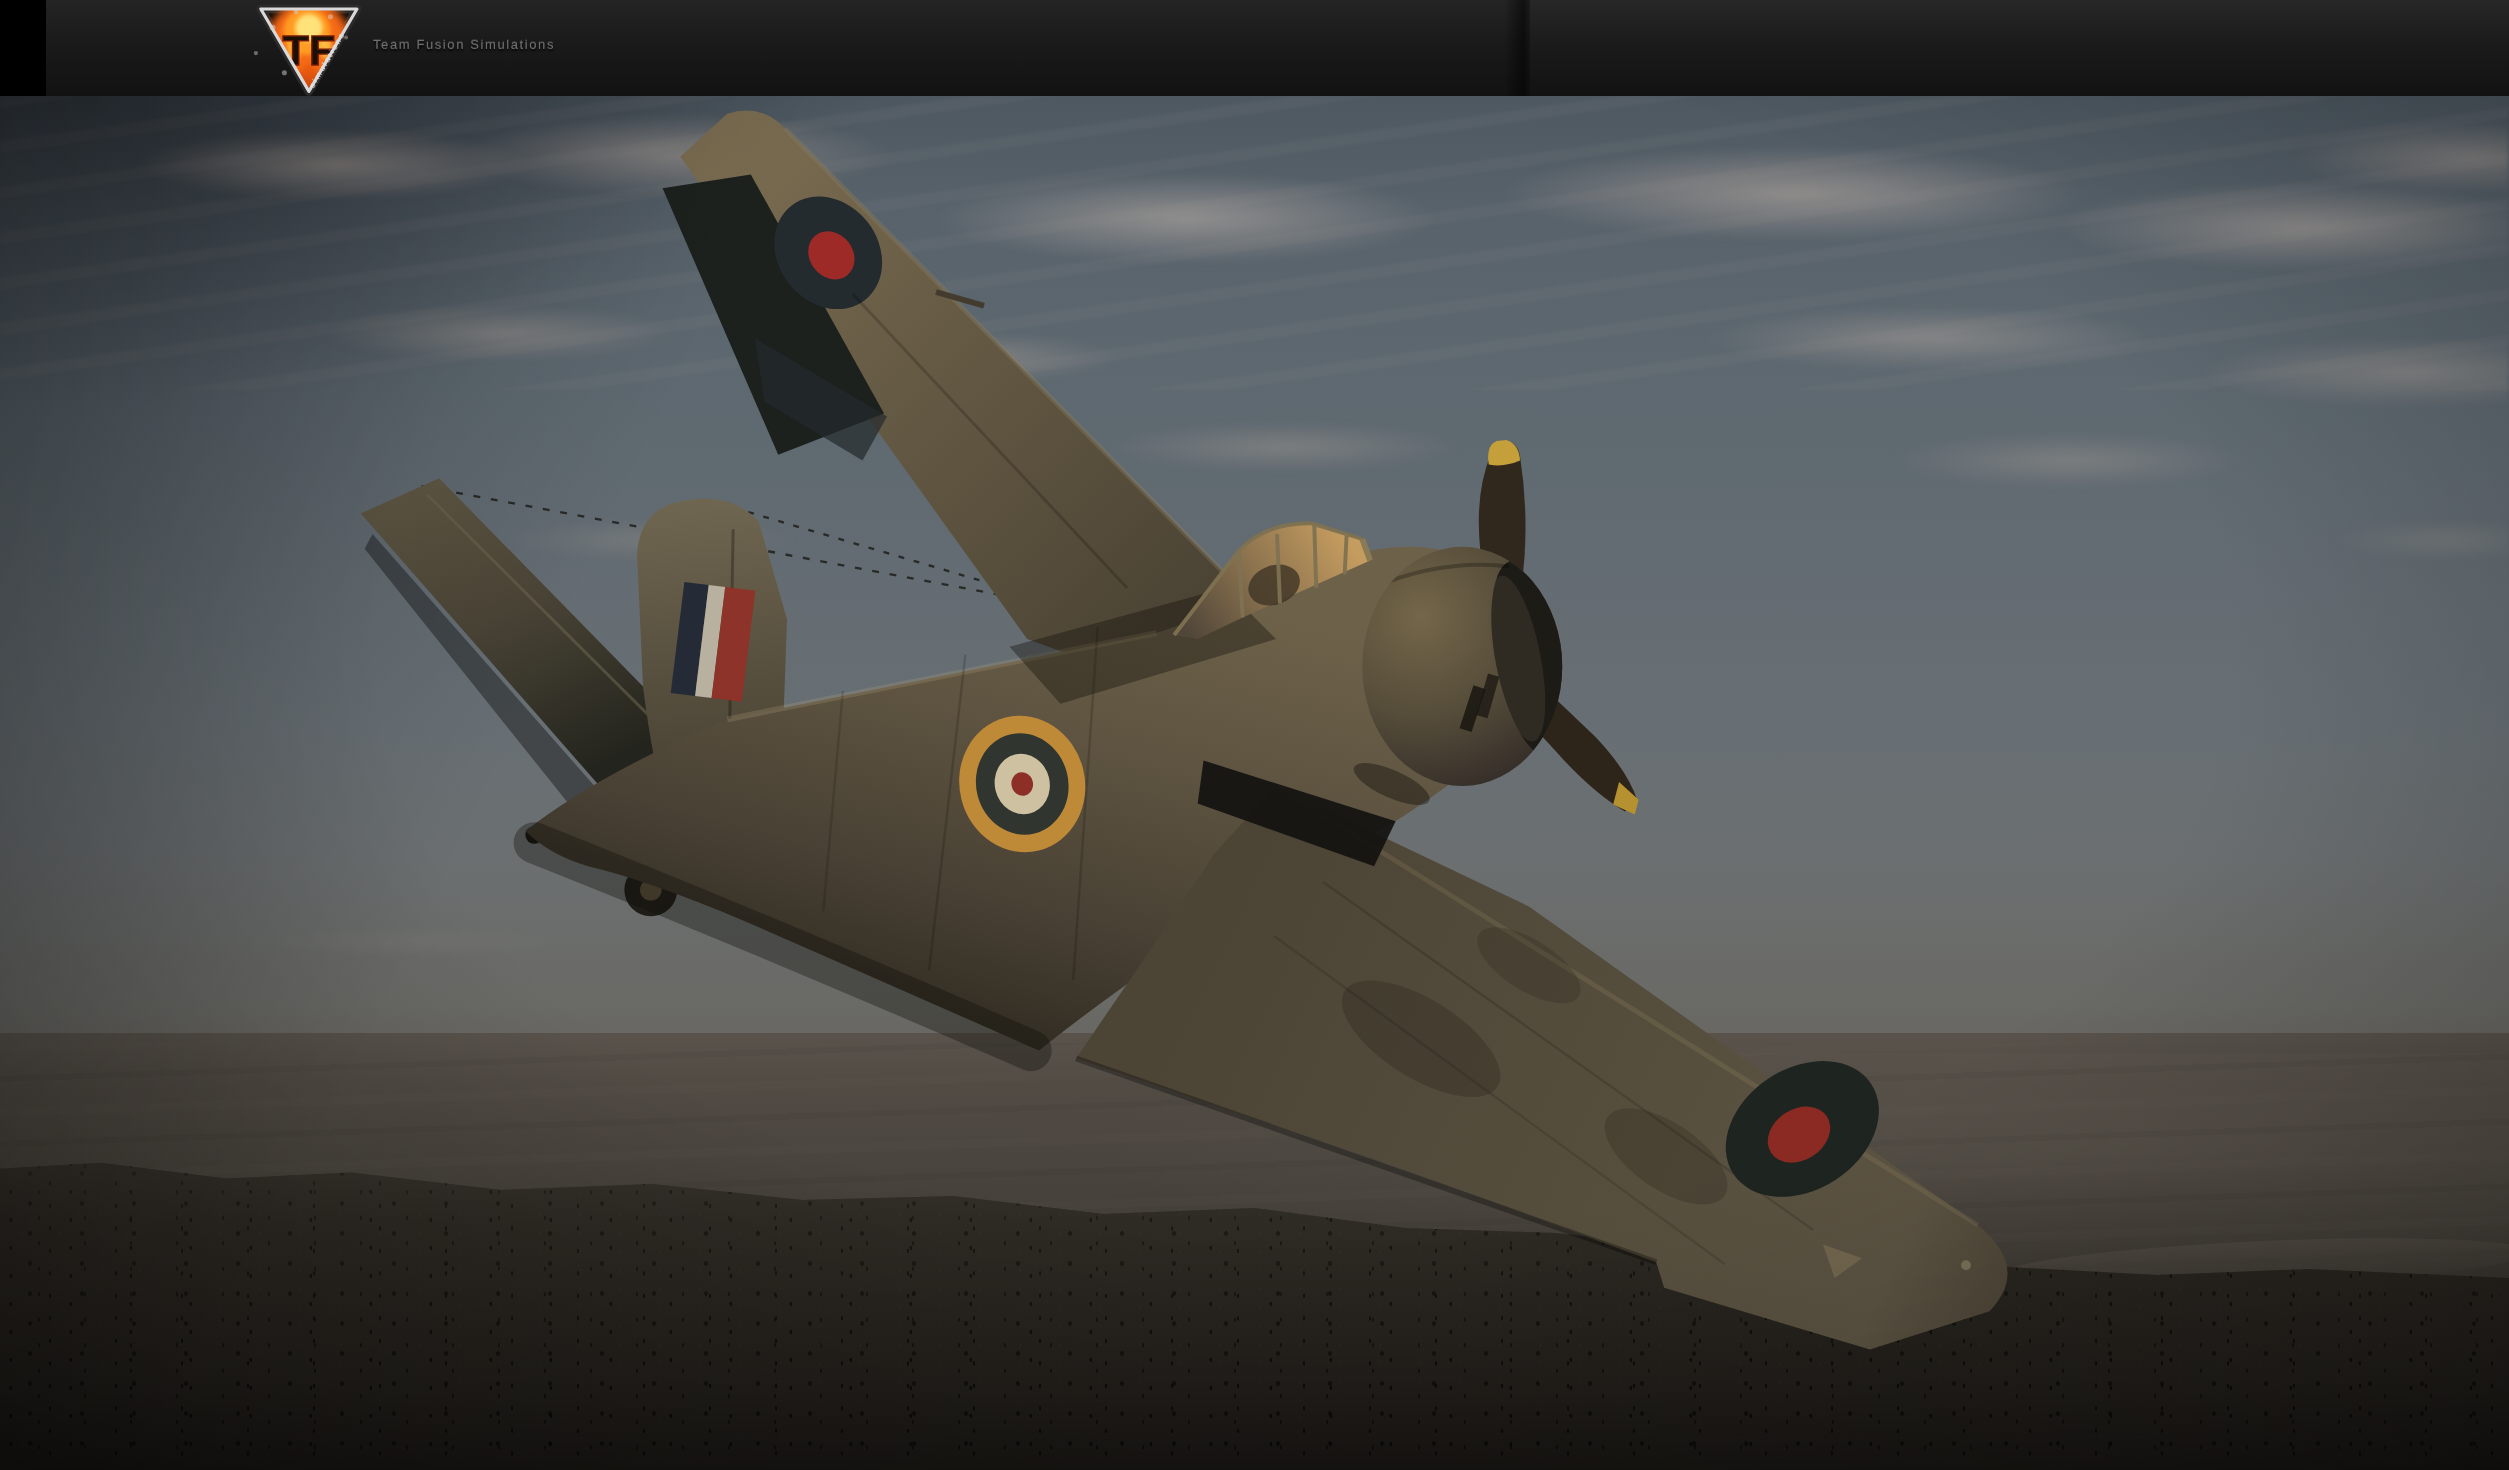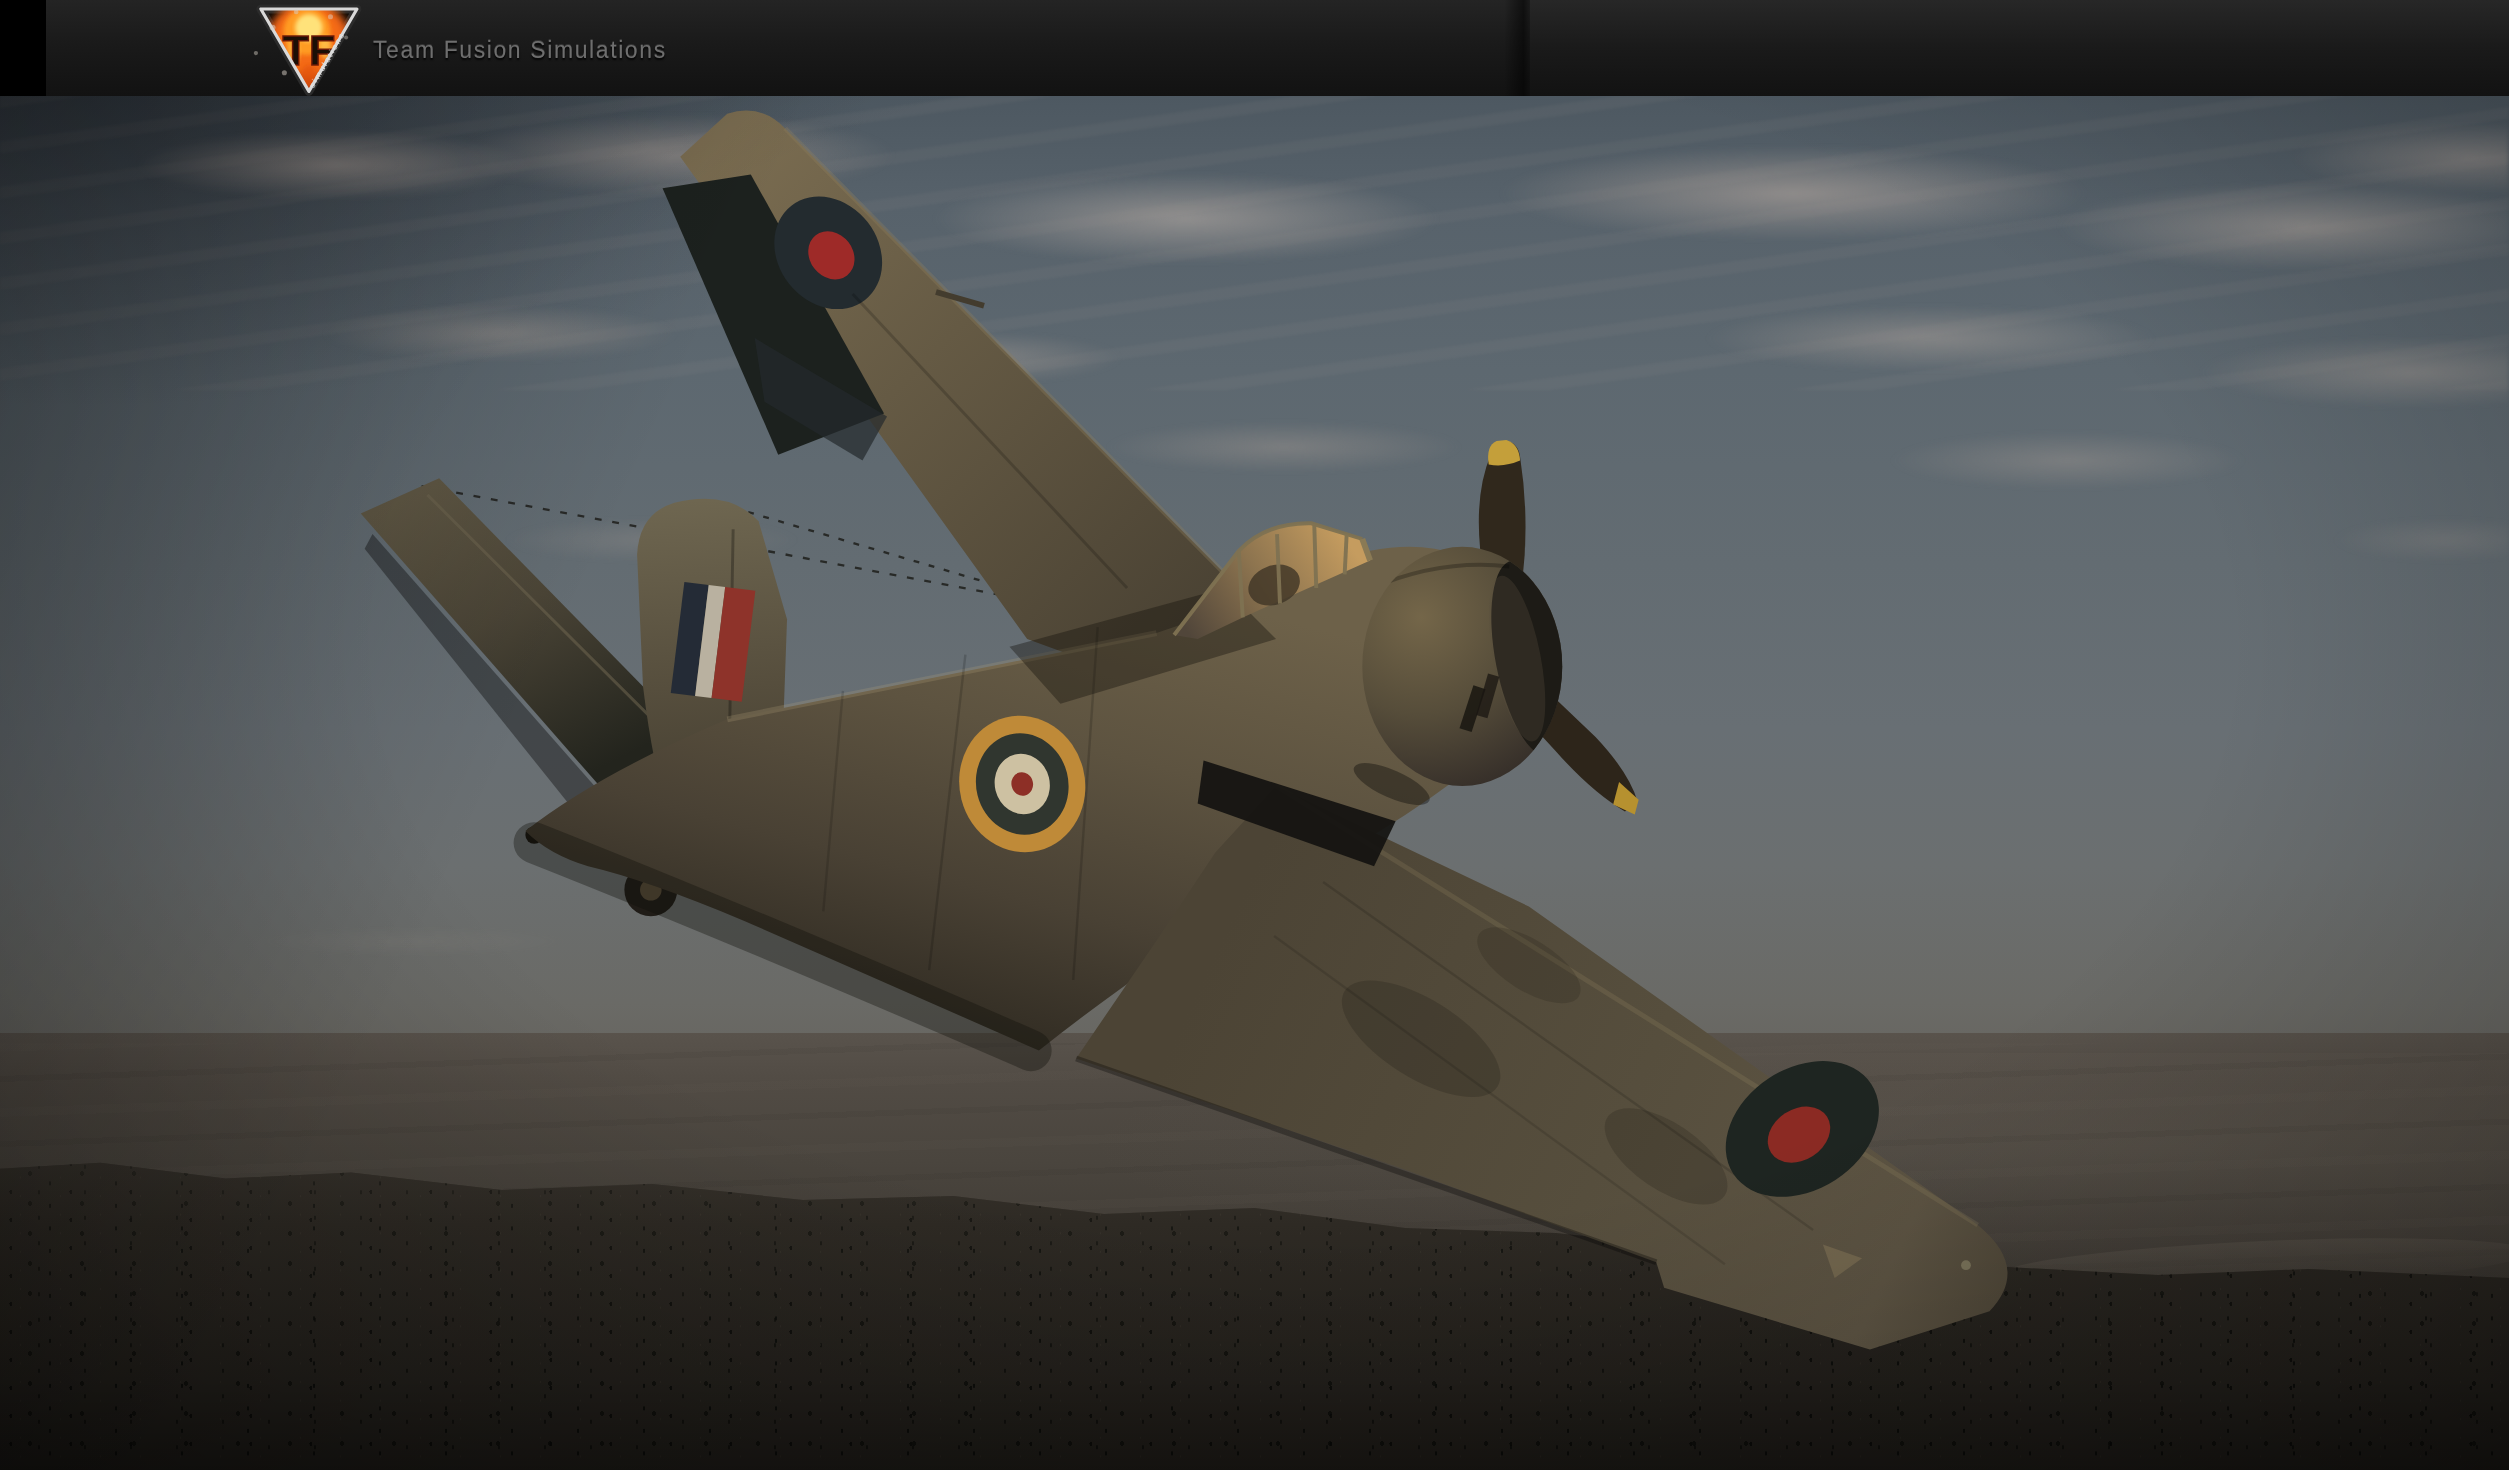--- a/index.html
+++ b/index.html
@@ -6,21 +6,21 @@
   .screen{position:relative;width:2509px;height:1470px;overflow:hidden;
           font-family:"Liberation Sans",sans-serif;background:#000;}
 
   
   .topbar{position:absolute;left:16px;top:0;width:2509px;height:96px;
           background:linear-gradient(180deg,#242424 0%,#1a1a1a 45%,#121212 100%);z-index:50;margin-left:30px;}
   .topbar-right{position:absolute;left:1484px;top:0;width:1025px;height:96px;
           background:linear-gradient(180deg,#272727 0%,#1a1a1a 50%,#121212 100%);}
   .topbar-seam{position:absolute;left:1458px;top:0;width:25.5px;height:96px;
           background:linear-gradient(90deg,rgba(0,0,0,0) 0%,rgba(0,0,0,.55) 75%,rgba(0,0,0,.2) 100%);}
-  .brand{position:absolute;left:327px;top:37px;font-size:23px;letter-spacing:1.6px;
+  .brand{position:absolute;left:327px;top:37px;font-size:13px;letter-spacing:1.6px;
          color:#6e6e6e;text-shadow:0 -1px 0 rgba(255,255,255,.12),0 2px 2px rgba(0,0,0,.9);}
   .logo-svg{position:absolute;left:0;top:0;overflow:visible;}
 
   
   .viewport{position:absolute;left:0;top:96px;width:2509px;height:1374px;overflow:hidden;}
   .sky{position:absolute;left:0;top:0;width:100%;height:100%;
        background:linear-gradient(180deg,
          #4d5861 0%, #57626b 8%, #5d6870 20%, #636c72 34%,
          #686f74 46%, #6b6f70 56%, #6a6a66 66%, #635f58 76%,
          #5c5750 85%, #575049 95.6%, #55504a 96%,

